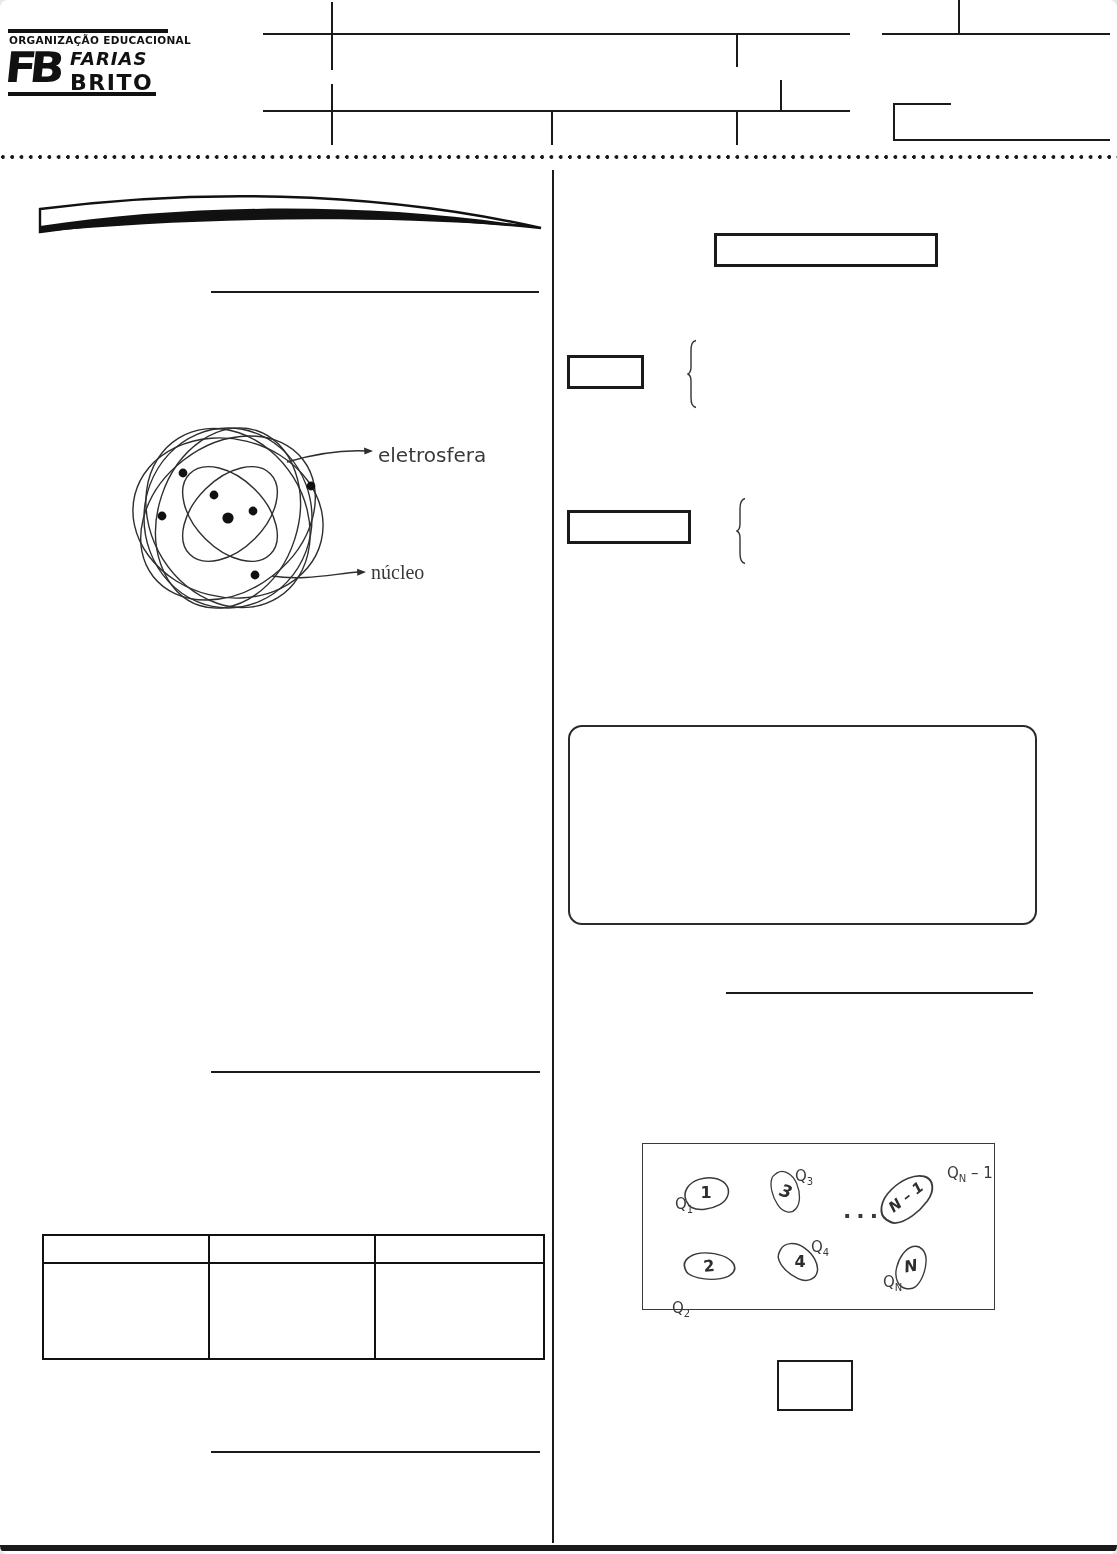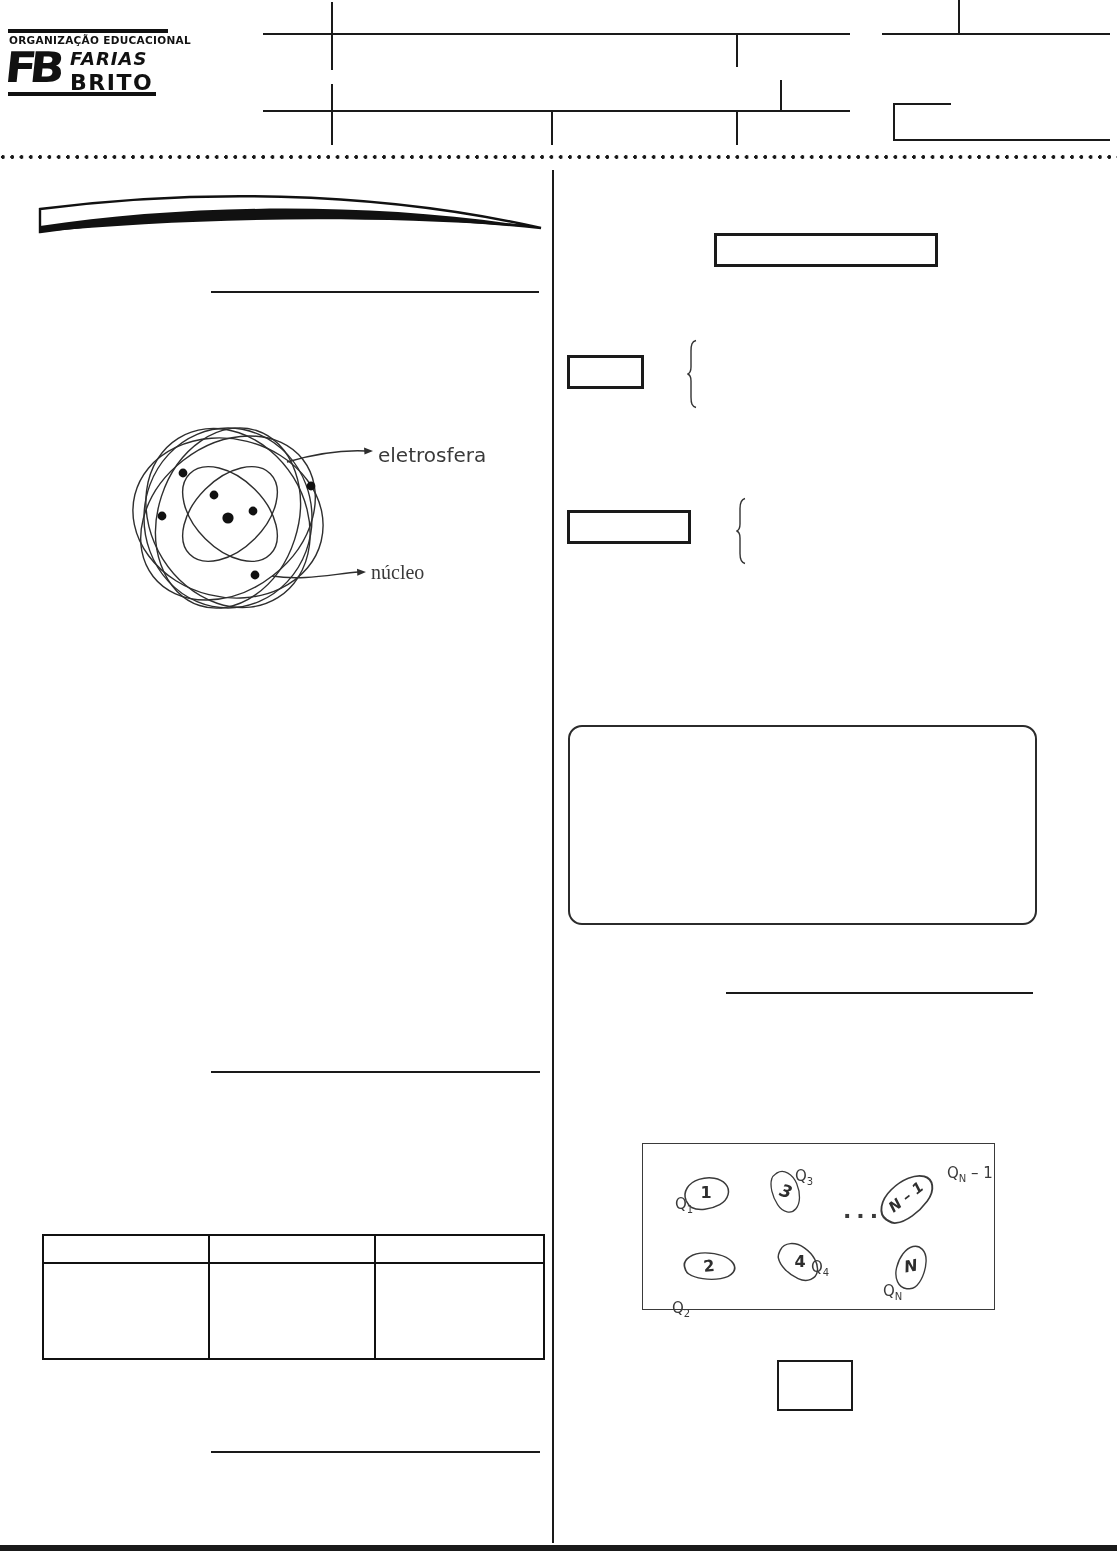--- a/index.html
+++ b/index.html
@@ -1,19 +1,20 @@
 <!DOCTYPE html>
 <html><head>
 <meta charset="utf-8">
 <style>
   html,body{margin:0;padding:0;background:#e8e8e8;}
   .page{
     position:relative;width:1117px;height:1554px;background:#ffffff;
     font-family:"DejaVu Sans", sans-serif;color:#1a1a1a;overflow:hidden;
     margin:0 auto;
+    border-radius:8px;
   }
   .ln{position:absolute;background:#1a1a1a;}
   .abs{position:absolute;}
   
   .logo{position:absolute;left:8px;top:26px;width:170px;}
   .logo-bar{position:absolute;background:#111;height:4px;}
   .logo-org{position:absolute;left:1px;top:8px;font-size:10.5px;font-weight:bold;letter-spacing:.3px;color:#111;white-space:nowrap;}
   .logo-mono{position:absolute;left:0px;top:16px;font-size:46px;font-weight:bold;letter-spacing:-7px;color:#111;transform:skewX(-6deg) scaleY(.92);transform-origin:left top;}
   .logo-n1{position:absolute;left:62px;top:22px;font-size:18px;font-weight:bold;font-style:italic;letter-spacing:1px;color:#111;transform:scaleY(1.0);white-space:nowrap;}
   .logo-n2{position:absolute;left:62px;top:44px;font-size:22px;font-weight:bold;letter-spacing:1.5px;color:#111;white-space:nowrap;}
@@ -155,21 +156,21 @@
   <span class="chnum" style="left:706px;top:1192px;transform:translate(-50%,-50%);">1</span>
   <span class="chnum" style="left:709px;top:1266px;transform:translate(-50%,-50%) rotate(-6deg);">2</span>
   <span class="chnum" style="left:786px;top:1191px;transform:translate(-50%,-50%) rotate(18deg);font-style:italic;font-size:17px;">3</span>
   <span class="chnum" style="left:800px;top:1261px;transform:translate(-50%,-50%);">4</span>
   <span class="chnum" style="left:906px;top:1197px;transform:translate(-50%,-50%) rotate(-38deg);font-style:italic;font-size:14.5px;">N – 1</span>
   <span class="chnum" style="left:911px;top:1266px;transform:translate(-50%,-50%) rotate(-10deg);font-style:italic;">N</span>
 
   <span class="qlbl" style="left:675px;top:1195px;"><span>Q</span><sub>1</sub><span></span></span>
   <span class="qlbl" style="left:672px;top:1269px;margin-top:30px;"><span>Q</span><sub>2</sub><span></span></span>
   <span class="qlbl" style="left:795px;top:1167px;"><span>Q</span><sub>3</sub><span></span></span>
-  <span class="qlbl" style="left:811px;top:1238px;margin-top:20px;"><span>Q</span><sub>4</sub><span></span></span>
+  <span class="qlbl" style="left:811px;top:1238px;"><span>Q</span><sub>4</sub><span></span></span>
   <span class="qlbl" style="left:918px;top:1164px;margin-left:29px;"><span>Q</span><sub>N</sub><span> – 1</span></span>
-  <span class="qlbl" style="left:883px;top:1273px;margin-top:9px;"><span>Q</span><sub>N</sub><span></span></span>
+  <span class="qlbl" style="left:883px;top:1273px;"><span>Q</span><sub>N</sub><span></span></span>
 
   <span class="chdots" style="left:843px;top:1208px;">...</span>
 
   <div class="box-thin" style="left:777px;top:1360px;width:72px;height:47px;"></div>
 
 </div>
 
 </body></html>

